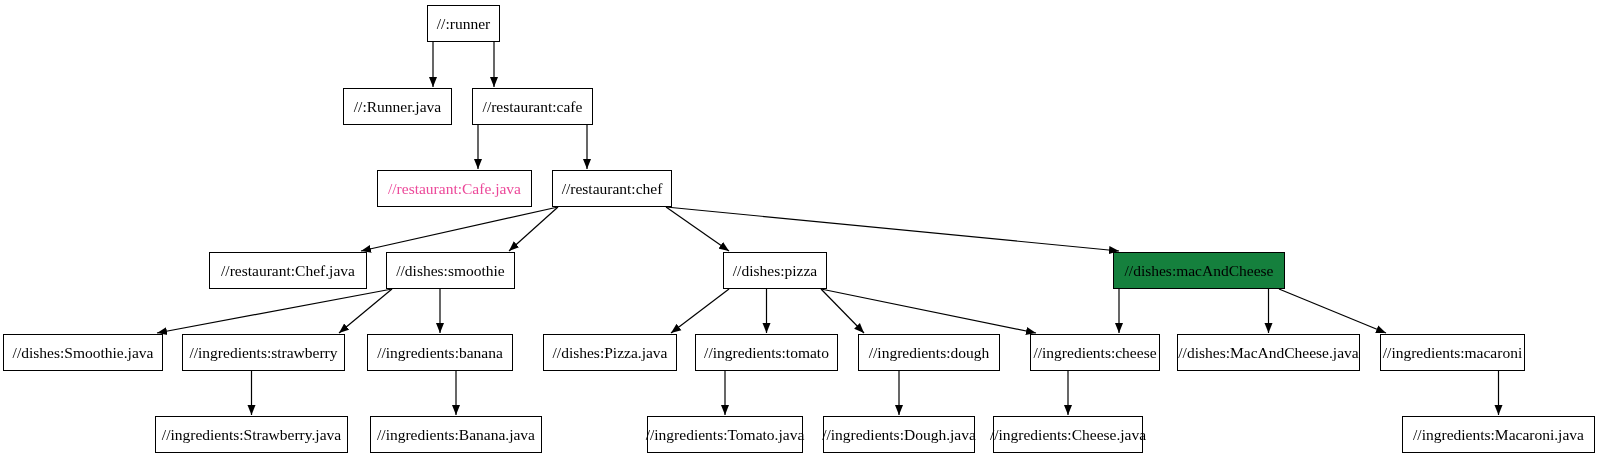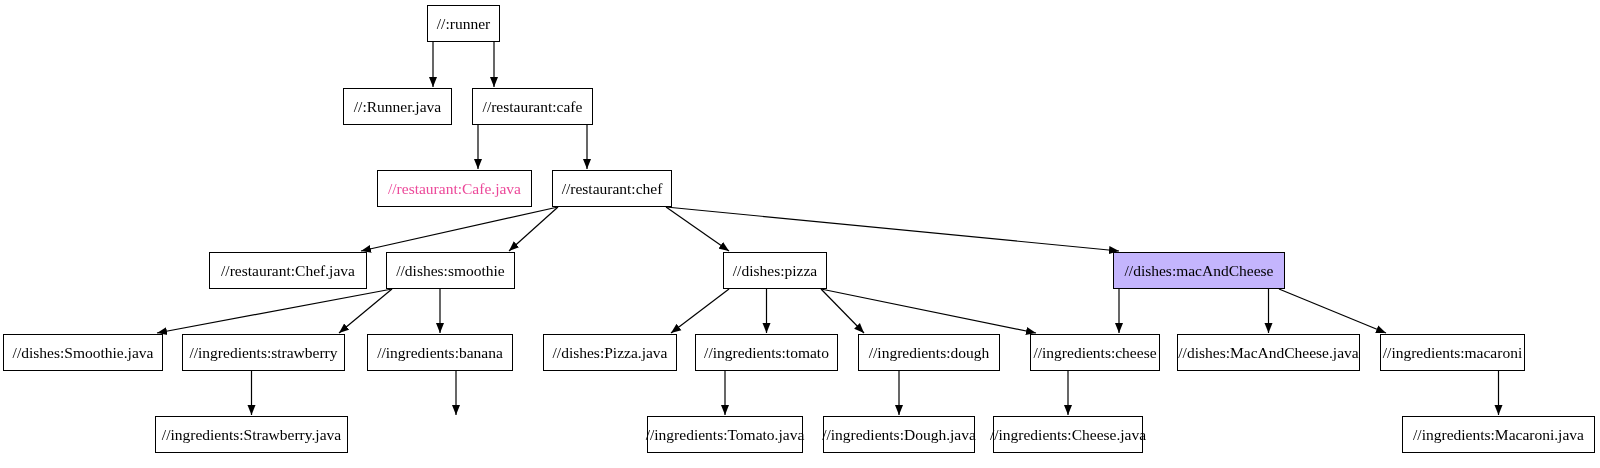--- a/index.html
+++ b/index.html
@@ -79,29 +79,30 @@
   </svg>
   <div id="nodes-layer">
       <div class="node" style="left: 427px; top: 5px; width: 73px; height: 37px; background: rgb(255, 255, 255); border-color: rgb(0, 0, 0); color: rgb(0, 0, 0);">//:runner</div>
       <div class="node" style="left: 343px; top: 88px; width: 109px; height: 37px; background: rgb(255, 255, 255); border-color: rgb(0, 0, 0); color: rgb(0, 0, 0);">//:Runner.java</div>
       <div class="node" style="left: 472px; top: 88px; width: 121px; height: 37px; background: rgb(255, 255, 255); border-color: rgb(0, 0, 0); color: rgb(0, 0, 0);">//restaurant:cafe</div>
       <div class="node" style="left: 377px; top: 170px; width: 155px; height: 37px; background: rgb(255, 255, 255); border-color: rgb(0, 0, 0); color: #ec4899;">//restaurant:Cafe.java</div>
       <div class="node" style="left: 552px; top: 170px; width: 120px; height: 37px; background: rgb(255, 255, 255); border-color: rgb(0, 0, 0); color: rgb(0, 0, 0);">//restaurant:chef</div>
       <div class="node" style="left: 209px; top: 252px; width: 158px; height: 37px; background: rgb(255, 255, 255); border-color: rgb(0, 0, 0); color: rgb(0, 0, 0);">//restaurant:Chef.java</div>
       <div class="node" style="left: 386px; top: 252px; width: 129px; height: 37px; background: rgb(255, 255, 255); border-color: rgb(0, 0, 0); color: rgb(0, 0, 0);">//dishes:smoothie</div>
       <div class="node" style="left: 723px; top: 252px; width: 104px; height: 37px; background: rgb(255, 255, 255); border-color: rgb(0, 0, 0); color: rgb(0, 0, 0);">//dishes:pizza</div>
-      <div class="node" style="left: 1113px; top: 252px; width: 172px; height: 37px; background: #c4b5fd; border-color: rgb(0, 0, 0); color: rgb(0, 0, 0);">//dishes:macAndCheese</div>
+      <div class="node" style="left: 1113px; top: 252px; width: 172px; height: 37px; background: #15803d; border-color: rgb(0, 0, 0); color: rgb(0, 0, 0);">//dishes:macAndCheese</div>
       <div class="node" style="left: 3px; top: 334px; width: 160px; height: 37px; background: rgb(255, 255, 255); border-color: rgb(0, 0, 0); color: rgb(0, 0, 0);">//dishes:Smoothie.java</div>
       <div class="node" style="left: 182px; top: 334px; width: 163px; height: 37px; background: rgb(255, 255, 255); border-color: rgb(0, 0, 0); color: rgb(0, 0, 0);">//ingredients:strawberry</div>
       <div class="node" style="left: 367px; top: 334px; width: 146px; height: 37px; background: rgb(255, 255, 255); border-color: rgb(0, 0, 0); color: rgb(0, 0, 0);">//ingredients:banana</div>
       <div class="node" style="left: 543px; top: 334px; width: 134px; height: 37px; background: rgb(255, 255, 255); border-color: rgb(0, 0, 0); color: rgb(0, 0, 0);">//dishes:Pizza.java</div>
       <div class="node" style="left: 695px; top: 334px; width: 143px; height: 37px; background: rgb(255, 255, 255); border-color: rgb(0, 0, 0); color: rgb(0, 0, 0);">//ingredients:tomato</div>
       <div class="node" style="left: 858px; top: 334px; width: 142px; height: 37px; background: rgb(255, 255, 255); border-color: rgb(0, 0, 0); color: rgb(0, 0, 0);">//ingredients:dough</div>
       <div class="node" style="left: 1030px; top: 334px; width: 130px; height: 37px; background: rgb(255, 255, 255); border-color: rgb(0, 0, 0); color: rgb(0, 0, 0);">//ingredients:cheese</div>
       <div class="node" style="left: 1380px; top: 334px; width: 145px; height: 37px; background: rgb(255, 255, 255); border-color: rgb(0, 0, 0); color: rgb(0, 0, 0);">//ingredients:macaroni</div>
       <div class="node" style="left: 1177px; top: 334px; width: 183px; height: 37px; background: rgb(255, 255, 255); border-color: rgb(0, 0, 0); color: rgb(0, 0, 0);">//dishes:MacAndCheese.java</div>
       <div class="node" style="left: 155px; top: 416px; width: 193px; height: 37px; background: rgb(255, 255, 255); border-color: rgb(0, 0, 0); color: rgb(0, 0, 0);">//ingredients:Strawberry.java</div>
+      <div class="node" style="left: 370px; top: 416px; width: 172px; height: 37px; background: rgb(255, 255, 255); border-color: rgb(0, 0, 0); color: rgb(0, 0, 0);">//ingredients:Banana.java</div>
       <div class="node" style="left: 647px; top: 416px; width: 156px; height: 37px; background: rgb(255, 255, 255); border-color: rgb(0, 0, 0); color: rgb(0, 0, 0);">//ingredients:Tomato.java</div>
       <div class="node" style="left: 823px; top: 416px; width: 152px; height: 37px; background: rgb(255, 255, 255); border-color: rgb(0, 0, 0); color: rgb(0, 0, 0);">//ingredients:Dough.java</div>
       <div class="node" style="left: 993px; top: 416px; width: 150px; height: 37px; background: rgb(255, 255, 255); border-color: rgb(0, 0, 0); color: rgb(0, 0, 0);">//ingredients:Cheese.java</div>
       <div class="node" style="left: 1402px; top: 416px; width: 193px; height: 37px; background: rgb(255, 255, 255); border-color: rgb(0, 0, 0); color: rgb(0, 0, 0);">//ingredients:Macaroni.java</div>
     </div>
 </div>
 
 </body></html>

